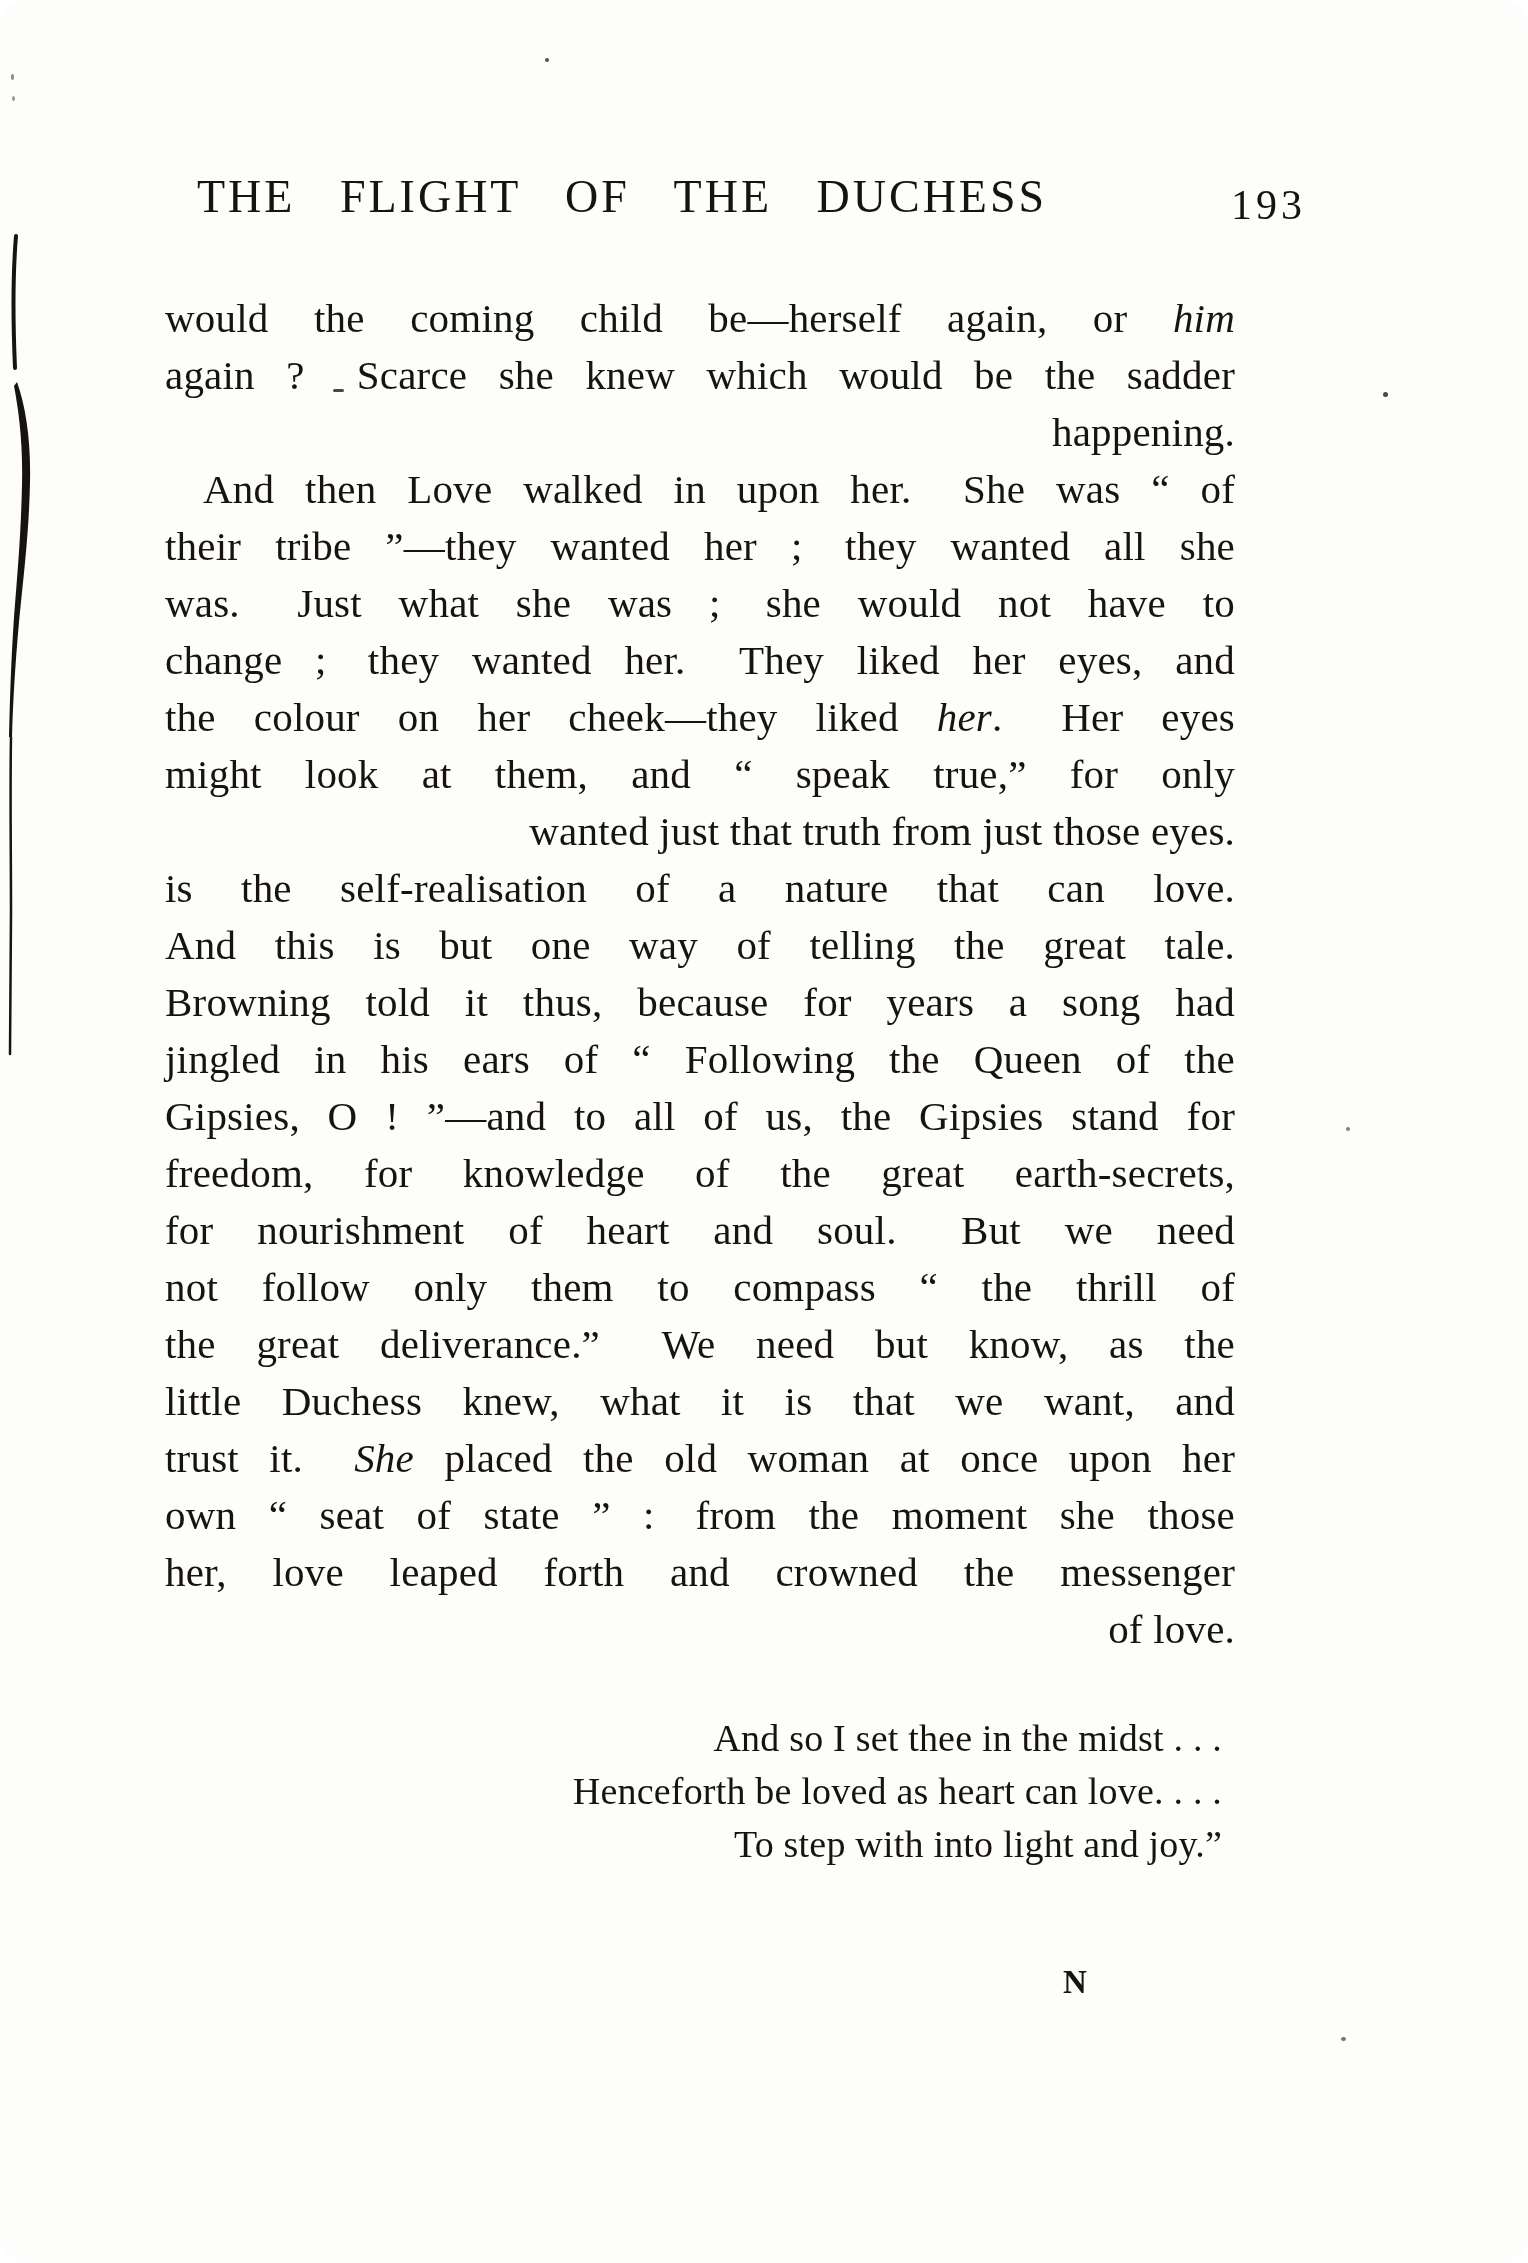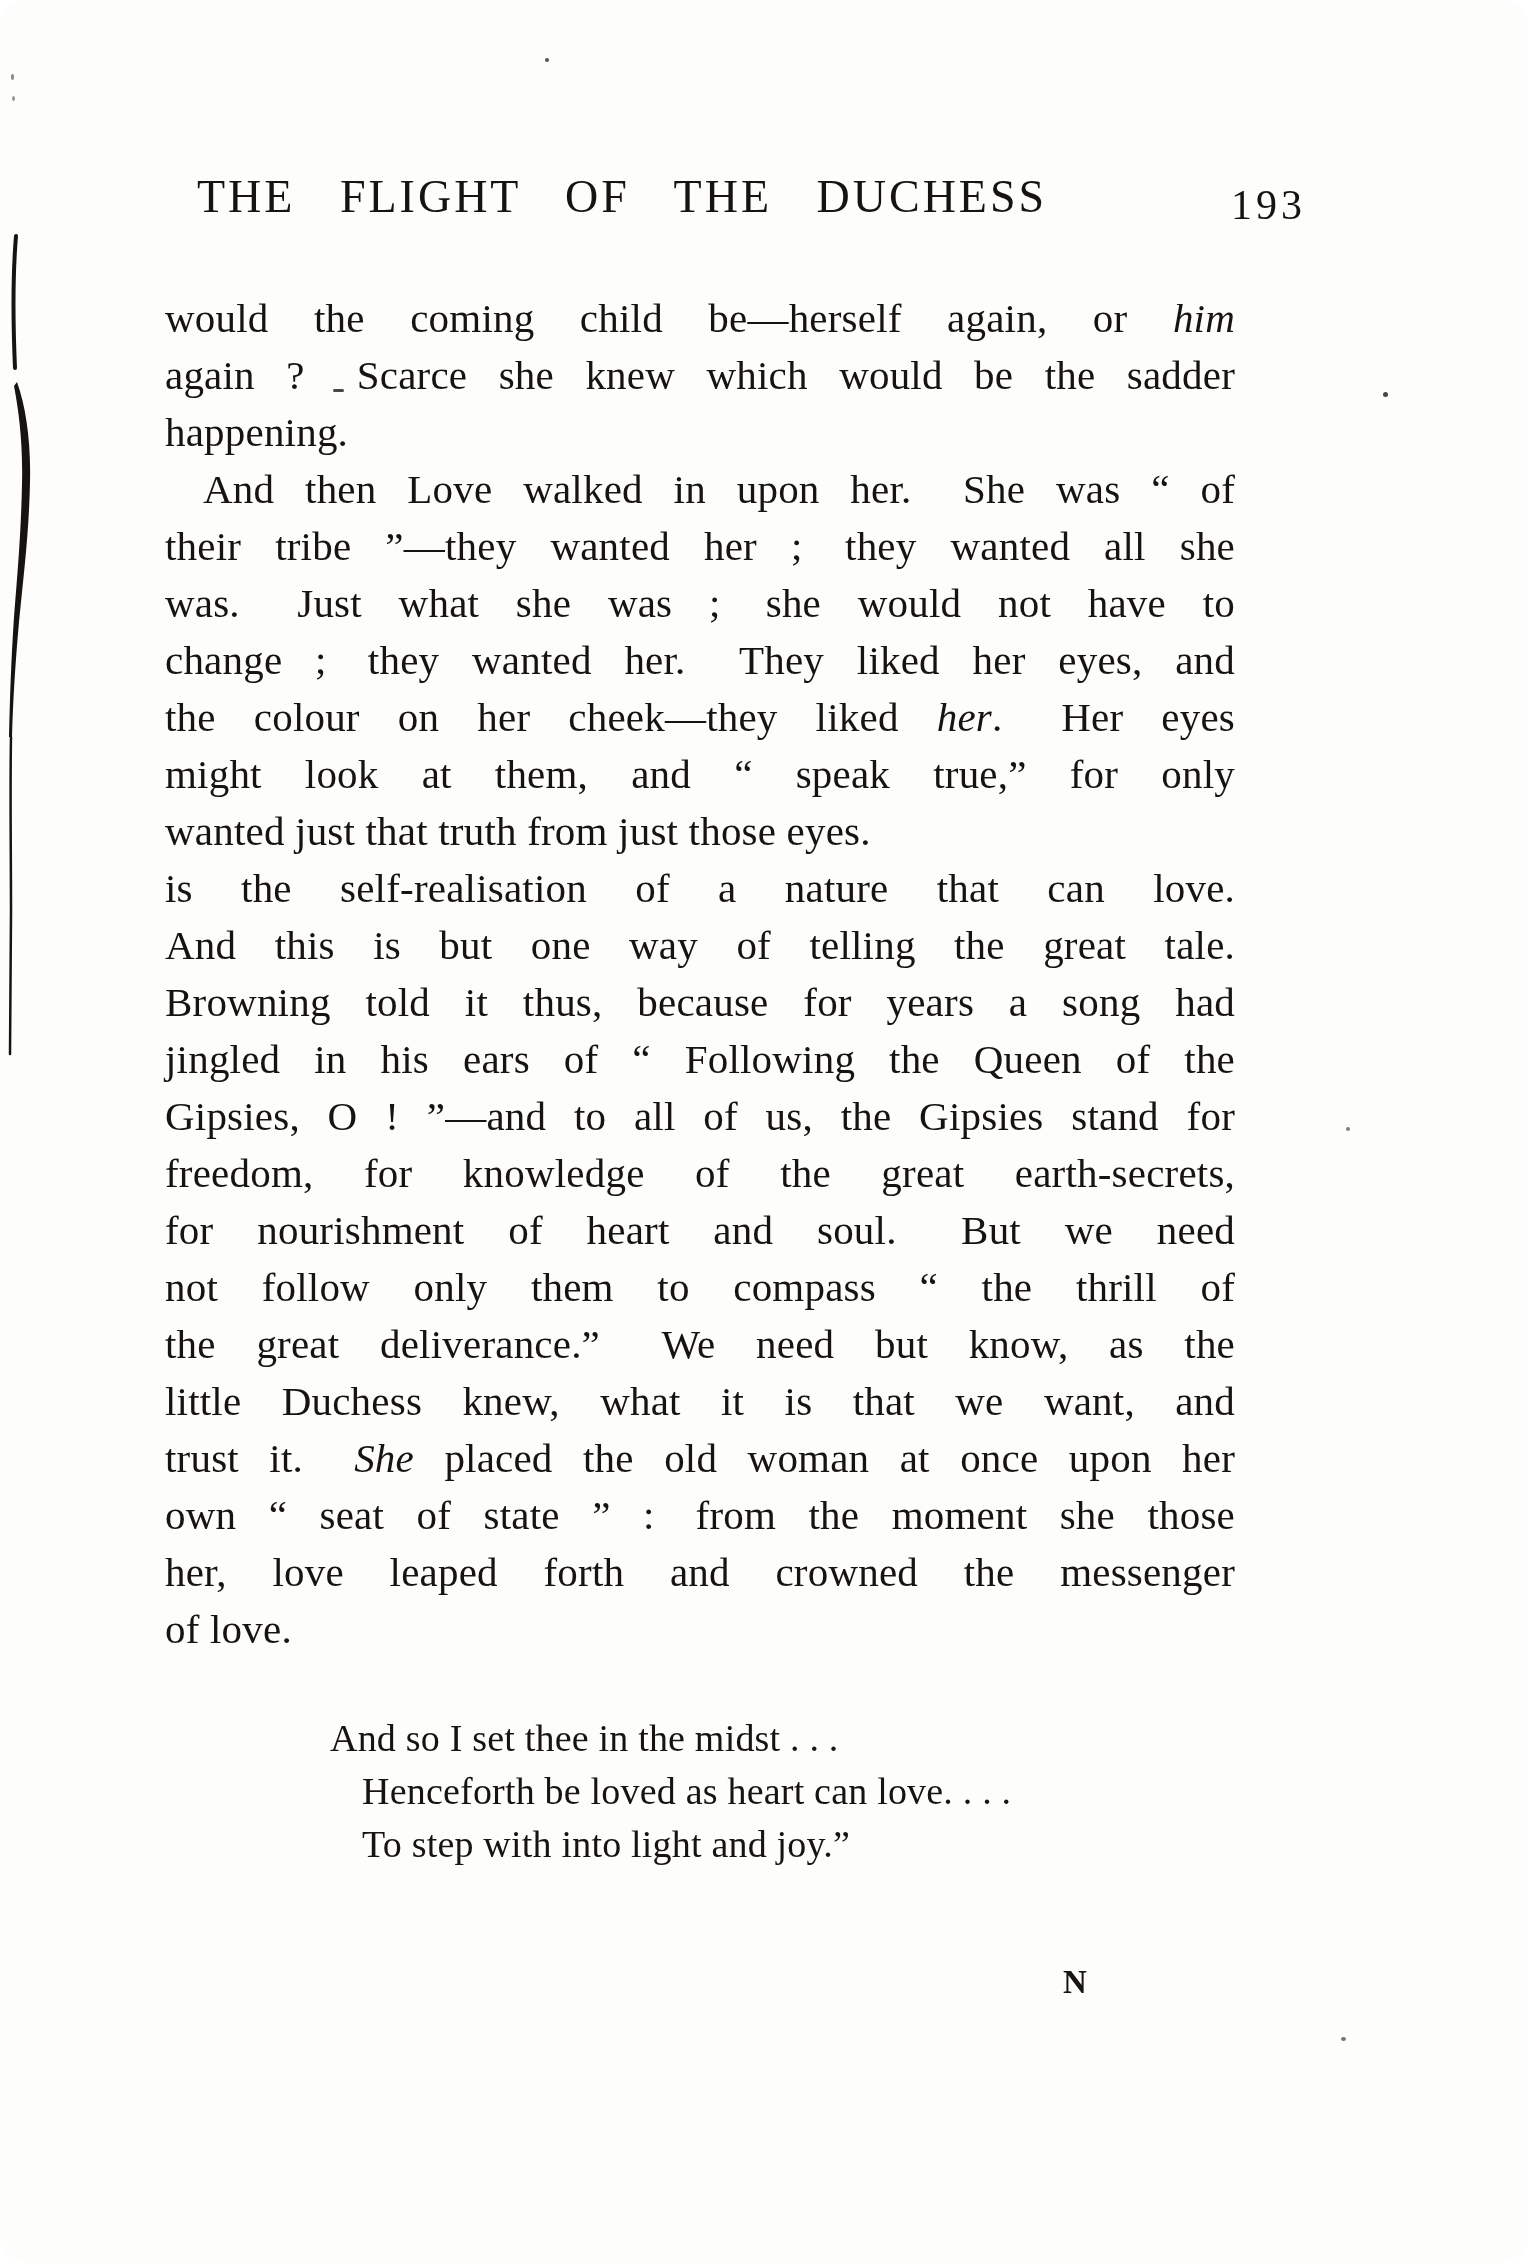--- a/index.html
+++ b/index.html
@@ -33,21 +33,21 @@
   
   .body-text {
     position: absolute;
     left: 165px;
     top: 290px;
     width: 1070px;
     font-size: 41px;
     line-height: 57px;
     letter-spacing: 0.2px;
   }
-  .line { text-align: left; }
+  .line { text-align: right; }
   .line.j { text-align: justify; text-align-last: justify; }
   .line.indent { text-indent: 38px; }
   em { }
   
   .verse {
     position: absolute;
     left: 362px;
     top: 1712px;
     width: 860px;
     font-size: 38px;

